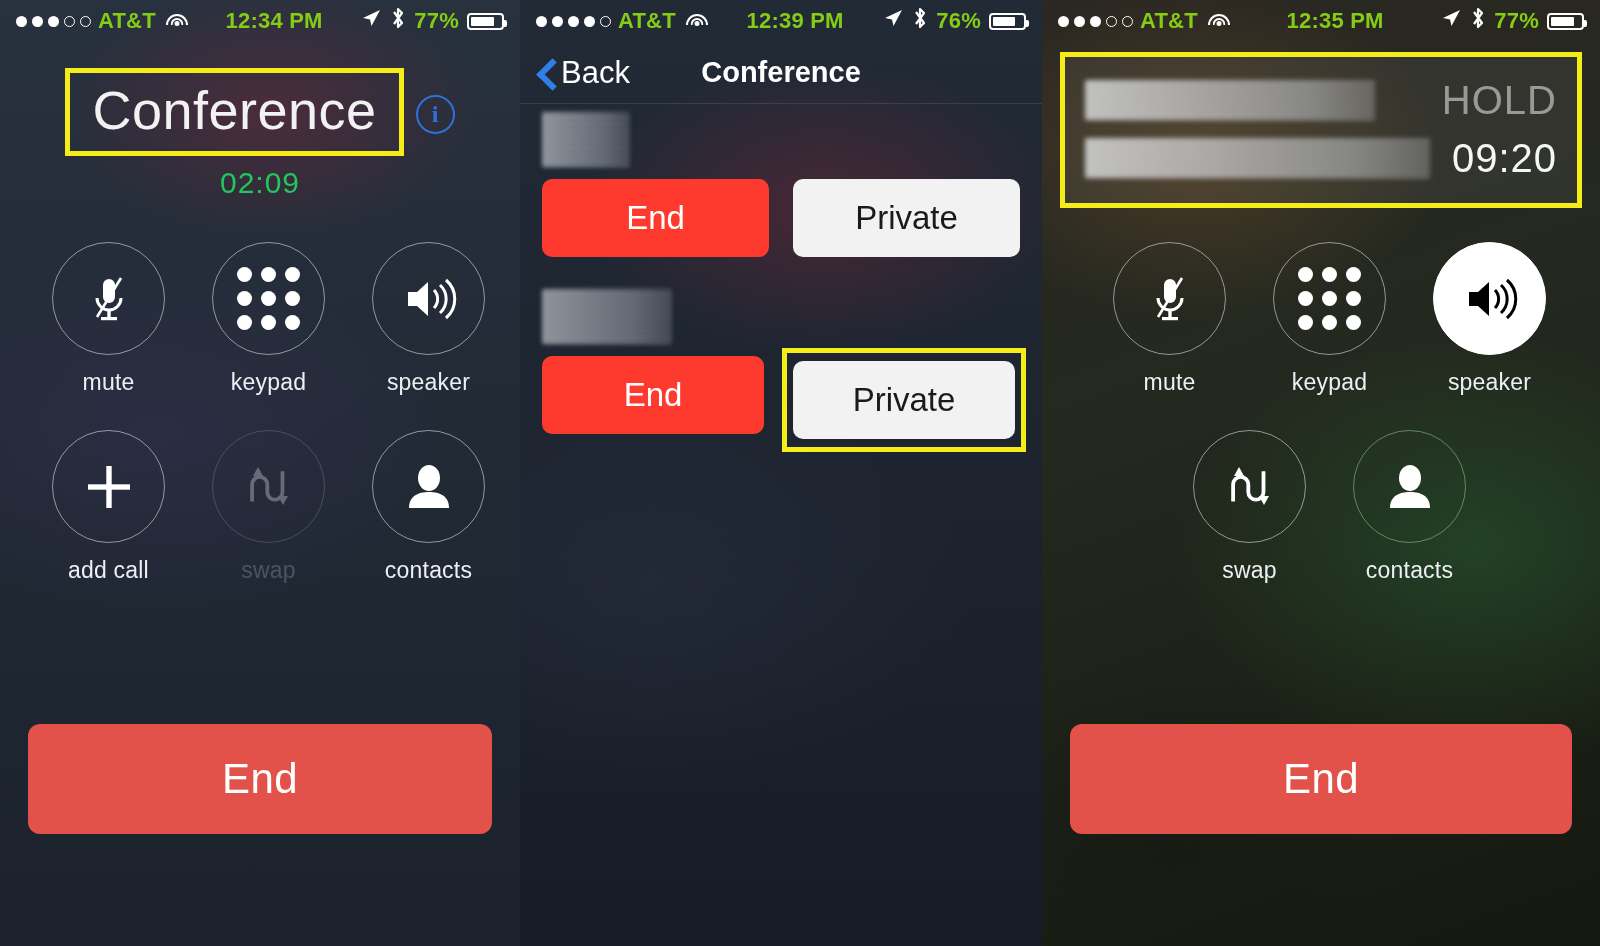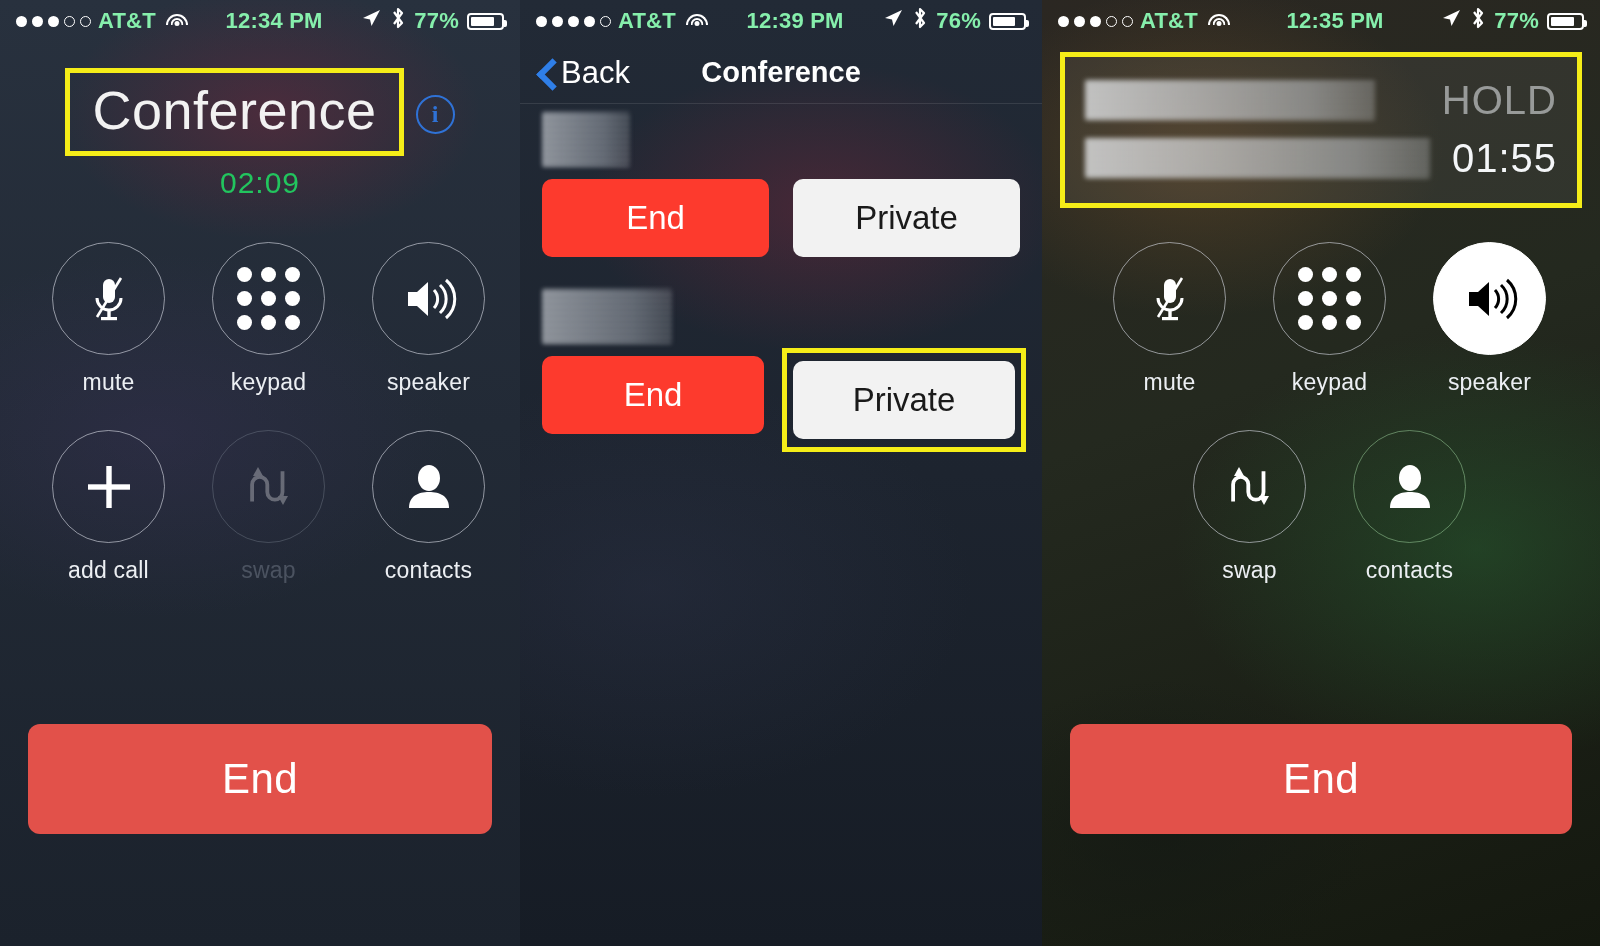--- a/index.html
+++ b/index.html
@@ -37,21 +37,21 @@
       radial-gradient(ellipse 340px 230px at 28% 16%, rgba(120,85,45,.42), transparent 72%),
       radial-gradient(ellipse 420px 300px at 78% 58%, rgba(40,110,55,.40), transparent 72%),
       radial-gradient(ellipse 300px 220px at 22% 88%, rgba(20,25,20,.70), transparent 70%),
       linear-gradient(160deg,#2b2722 0%, #24291f 40%, #14180f 100%);
   }
   .layer { position:relative; z-index:2; height:100%; }
 
   
   .statusbar{
     height:42px; display:flex; align-items:center;
-    padding:0 16px; color:#86efac; font-size:22px; font-weight:bold;
+    padding:0 16px; color:#84cc16; font-size:22px; font-weight:bold;
     letter-spacing:.2px;
   }
   .sb-left{ display:flex; align-items:center; gap:7px; flex:0 0 auto; }
   .dots{ display:flex; gap:5px; align-items:center; }
   .dot{ width:11px; height:11px; border-radius:50%; }
   .dot.on{ background:#fff; }
   .dot.off{ background:transparent; border:1.6px solid #fff; }
   .carrier{ font-size:22px; font-weight:bold; }
   .wifi{ width:22px; height:17px; position:relative; margin-left:3px; }
   .wifi i{ position:absolute; left:50%; transform:translateX(-50%);
@@ -432,21 +432,21 @@
       </div>
     </div>
 
     <div class="hold-card">
       <div class="hold-line">
         <span class="hold-redact r1"></span>
         <span class="hold-tag">HOLD</span>
       </div>
       <div class="hold-line">
         <span class="hold-redact r2"></span>
-        <span class="hold-time">01:55</span>
+        <span class="hold-time">09:20</span>
       </div>
     </div>
 
     <div class="grid" style="margin-top:34px">
       <div class="grow">
 
         <div class="cell">
           <div class="circ">
             <span class="ico">
               <svg viewBox="0 0 58 58">

